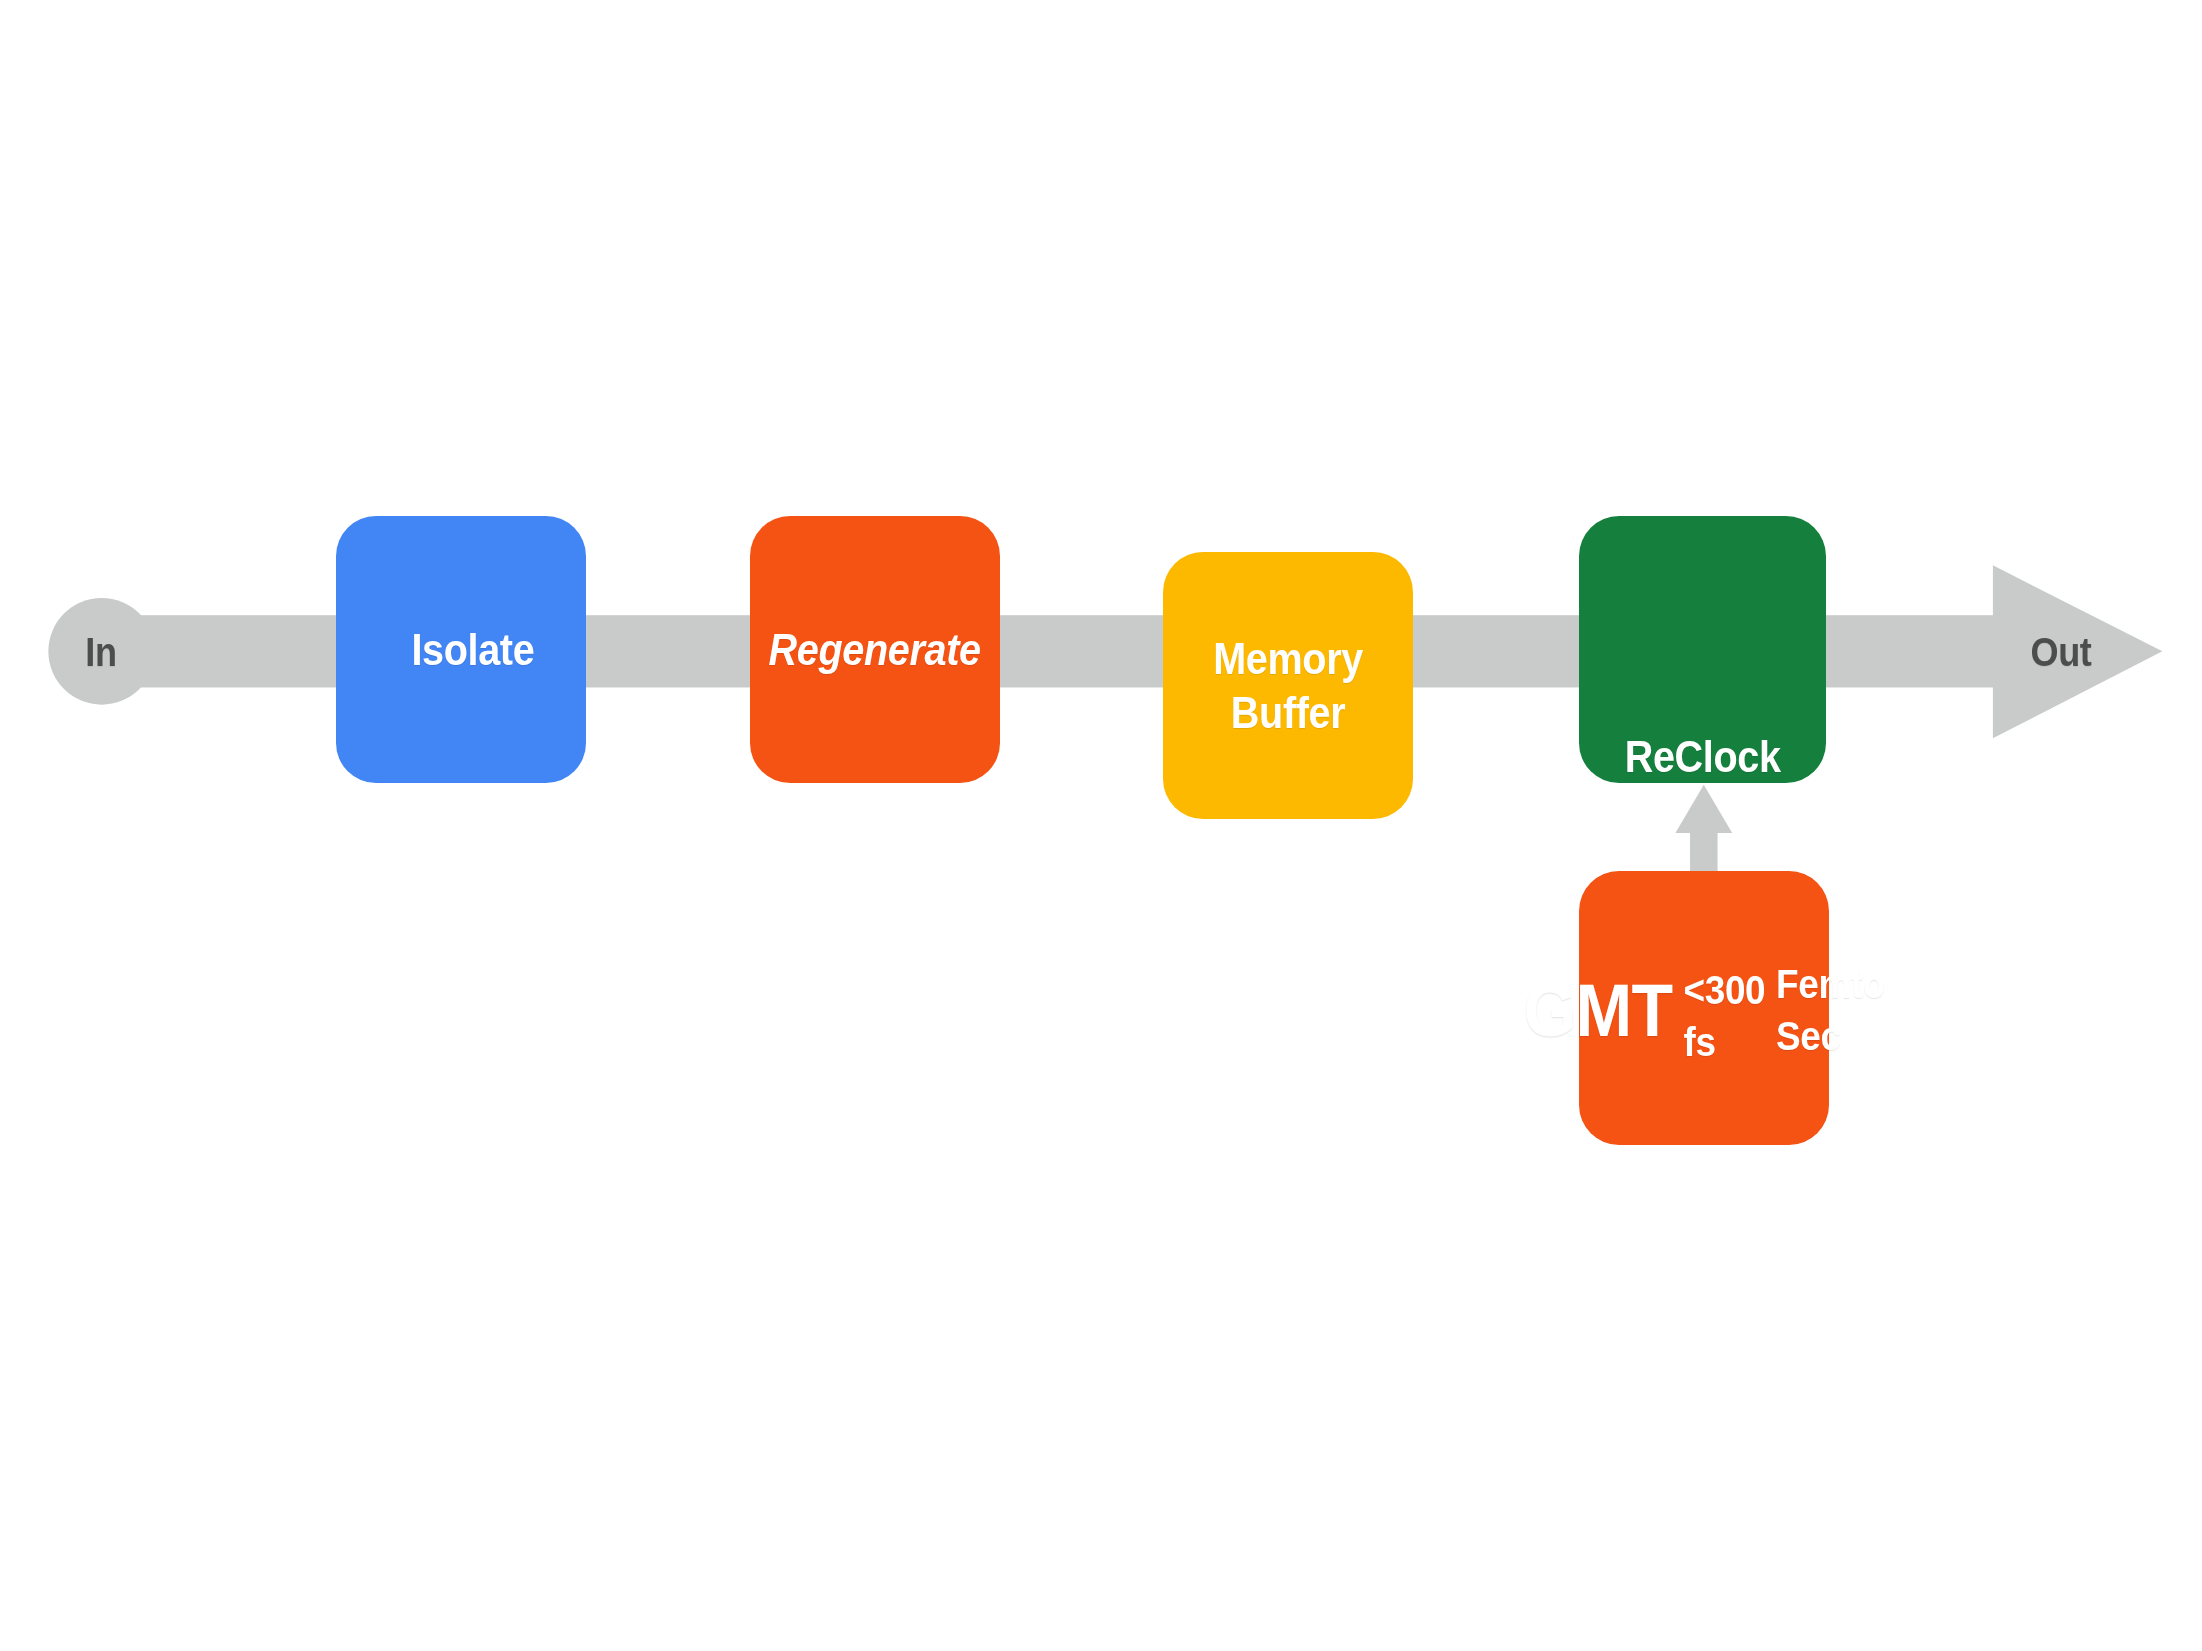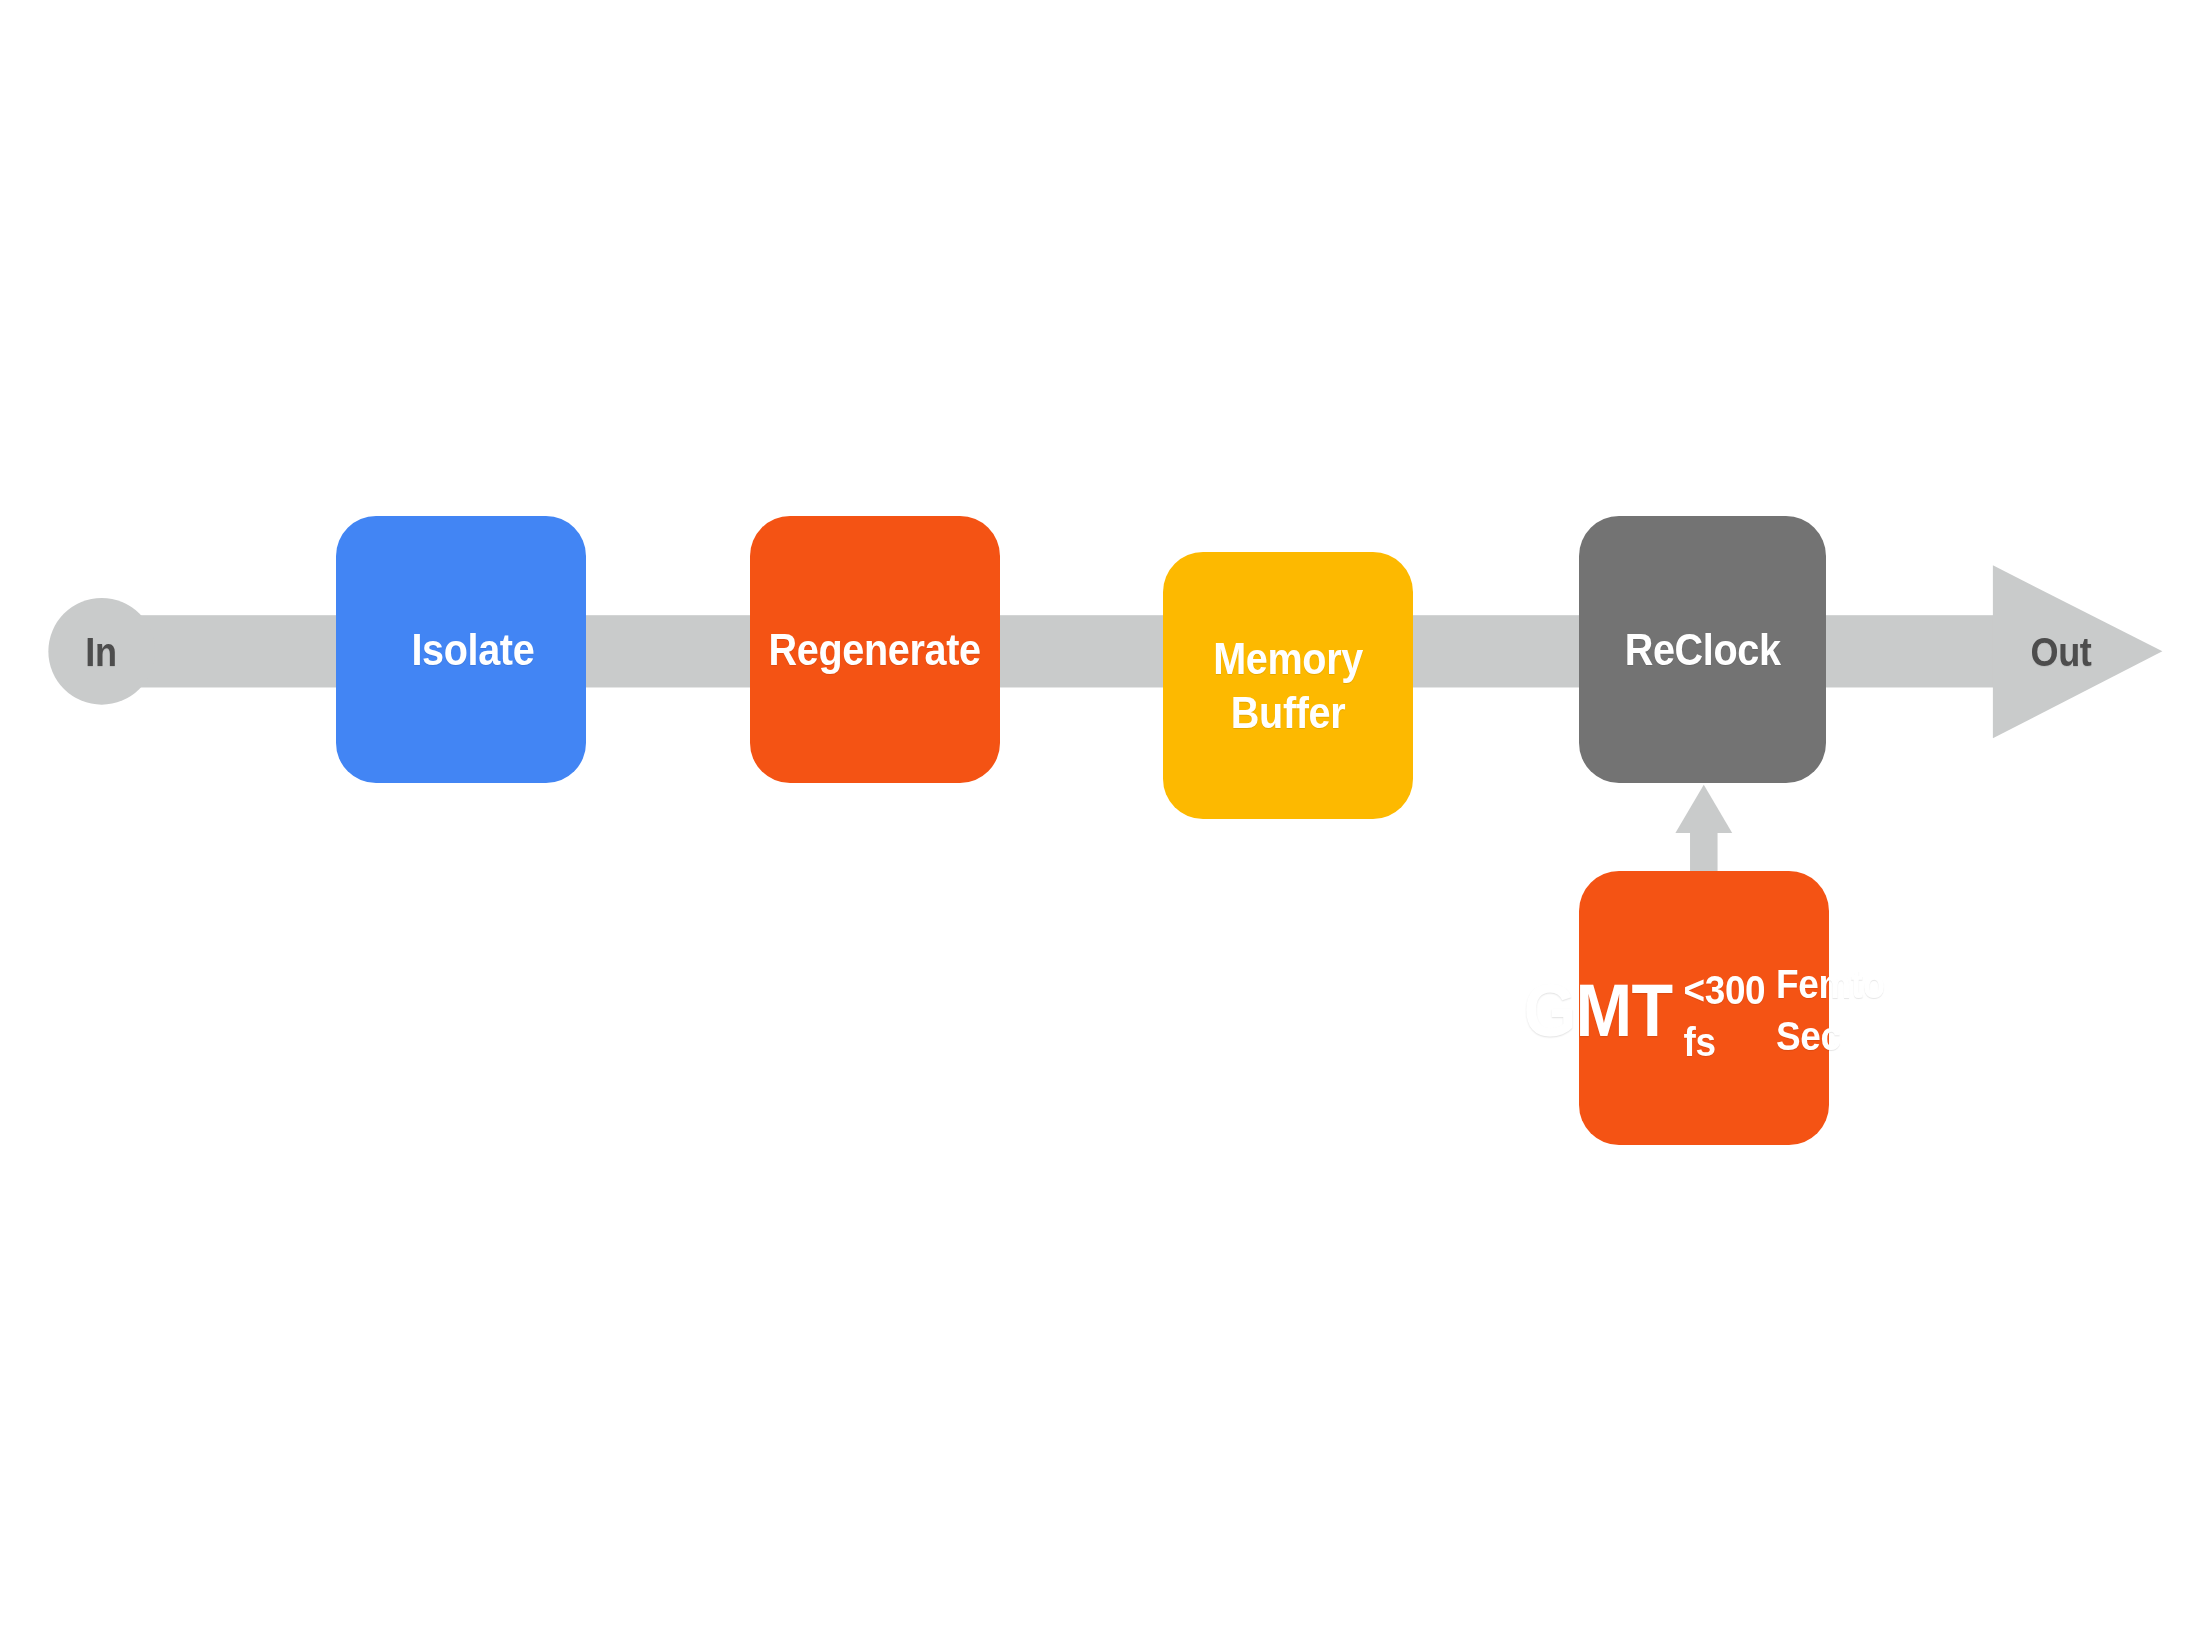--- a/index.html
+++ b/index.html
@@ -48,21 +48,21 @@
     font-weight: bold;
     font-size: 45px;
     line-height: 1.18;
     letter-spacing: -0.4px;
     white-space: pre-line;
     transform: scaleX(0.88);
     text-shadow: 0 0.9px 0.9px rgba(0,0,0,0.10);
   }
 
   #stage-isolate   { left: 336px;  top: 516px; width: 250px; height: 267px; padding-left: 23px; }
-  #stage-regenerate{ left: 750px;  top: 516px; width: 250px; height: 267px; }
+  #stage-regenerate{ left: 750px;  top: 516px; width: 250px; height: 267px; font-style: italic; }
   #stage-memory    { left: 1163px; top: 516px; width: 250px; height: 267px; margin-top: 36px; }
   #stage-reclock   { left: 1579px; top: 516px; width: 247px; height: 267px; }
 
   
   #gmt-box {
     position: absolute;
     left: 1579px;
     top: 871px;
     width: 250px;
     height: 274px;
@@ -136,21 +136,21 @@
 
   <div class="stage-box" id="stage-regenerate" style="background:#f45314;">
     <span class="stage-label">Regenerate</span>
   </div>
 
   <div class="stage-box" id="stage-memory" style="background:#fdb900;">
     <span class="stage-label">Memory
 Buffer</span>
   </div>
 
-  <div class="stage-box" id="stage-reclock" style="background:#737373;">
+  <div class="stage-box" id="stage-reclock" style="background:#15803d;align-items:flex-end;">
     <span class="stage-label">ReClock</span>
   </div>
 
   <div id="gmt-box" style="background:#f45314;">
     <span id="gmt-title">GMT</span>
     <span class="gmt-sub" id="gmt-spec">&lt;300 fs</span>
     <span class="gmt-sub" id="gmt-unit">Femto Sec</span>
   </div>
 
 </div>

